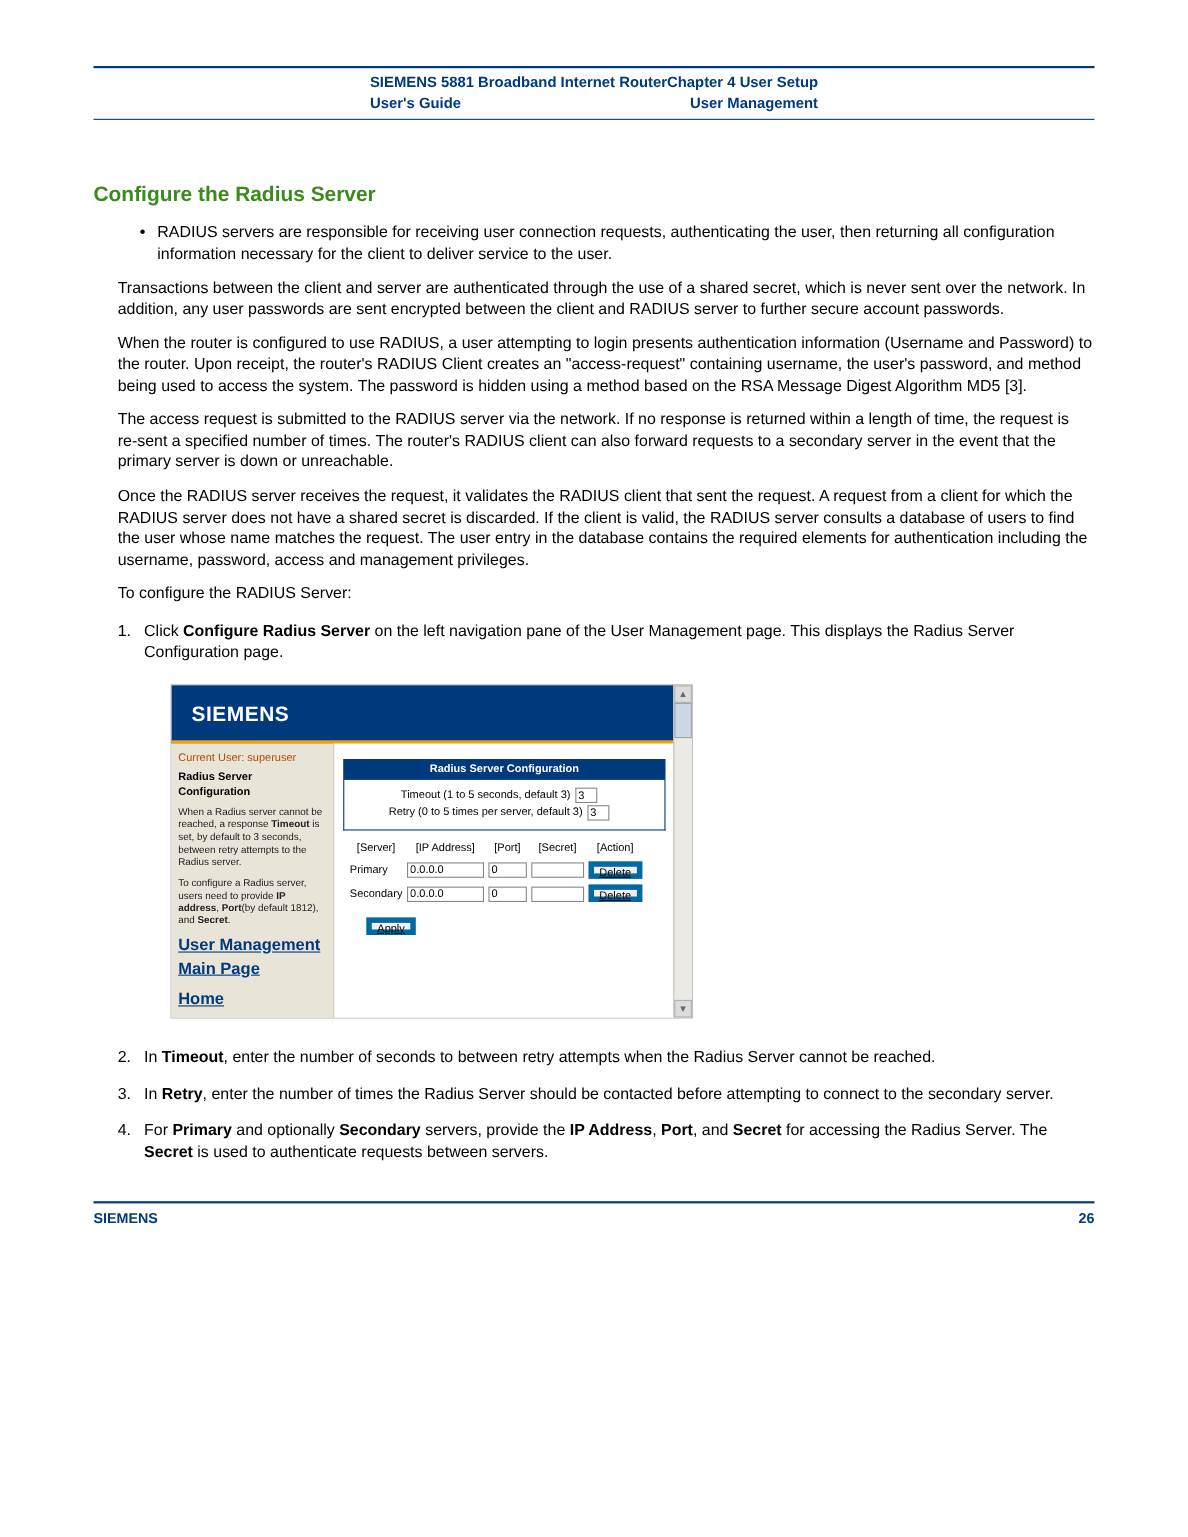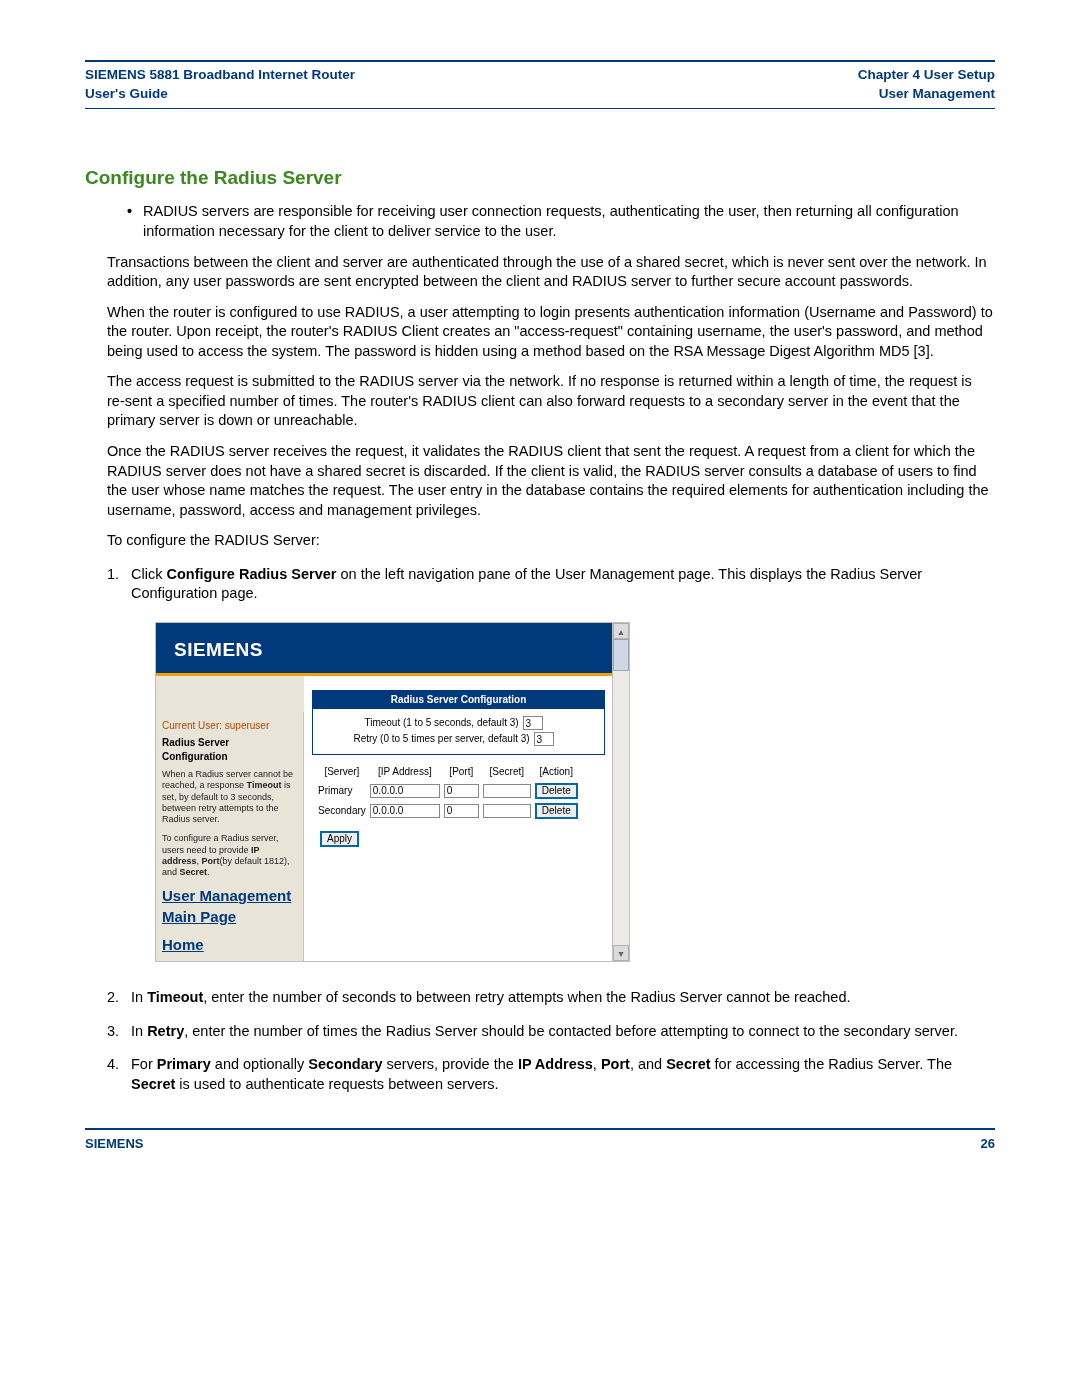--- a/index.html
+++ b/index.html
@@ -15,21 +15,21 @@
     width: 1080px;
     min-height: 1397px;
     margin: 0 auto;
     padding: 60px 85px 40px 85px;
     box-sizing: border-box;
     position: relative;
   }
   .header-rule-top { border-top: 2px solid #003a7d; margin-bottom: 4px; }
   .header {
     display: flex;
-    justify-content: space-between;
+    justify-content: center;
     color: #003a7d;
     font-weight: bold;
     font-size: 13.5px;
     line-height: 1.4;
     padding-bottom: 4px;
   }
   .header-right { text-align: right; }
   .header-rule-bottom { border-top: 1.5px solid #003a7d; }
 
   .section-title {
@@ -111,21 +111,20 @@
   .figure-cols { display: flex; background: #e8e4d8; }
 
   .left-pane {
     width: 148px;
     min-height: 247px;
     padding: 5px 6px 6px 6px;
     font-size: 10px;
     color: #333;
     box-sizing: border-box;
     border-right: 1px solid #c9c5b9;
-    margin-top: 36px;
   }
   .current-user { color: #b54a00; font-size: 10px; margin: 2px 0 4px 0; }
   .left-title { font-weight: bold; color: #000; font-size: 10px; margin-bottom: 6px; }
   .left-note { font-size: 9px; line-height: 1.25; color: #222; margin-bottom: 8px; }
   .left-link { color: #003a7d; text-decoration: underline; font-size: 15px; font-weight: bold; display: block; margin-top: 8px; }
 
   .right-pane {
     flex: 1;
     background: #ffffff;
     padding: 0;
@@ -158,25 +157,26 @@
     box-sizing: border-box;
   }
 
   table.servers { border-collapse: collapse; font-size: 10px; margin-left: 4px; }
   table.servers th { font-weight: normal; text-align: center; padding: 2px 4px; }
   table.servers td { padding: 2px 2px; }
   .btn {
     font-size: 10px;
     padding: 0 5px;
     height: 16px;
-    border: 2px solid #0369a1;
+    border: 5px solid #0369a1;
     background: #efefef;
     cursor: pointer;
-  }
-  .apply-wrap { margin: 10px 0 0 8px; }
+    text-decoration: underline;
+  }
+  .apply-wrap { margin: 10px 0 0 21px; }
 
   .footer-rule { border-top: 2px solid #003a7d; margin-top: 34px; }
   .footer {
     display: flex;
     justify-content: space-between;
     color: #003a7d;
     font-weight: bold;
     font-size: 13px;
     padding-top: 5px;
   }

